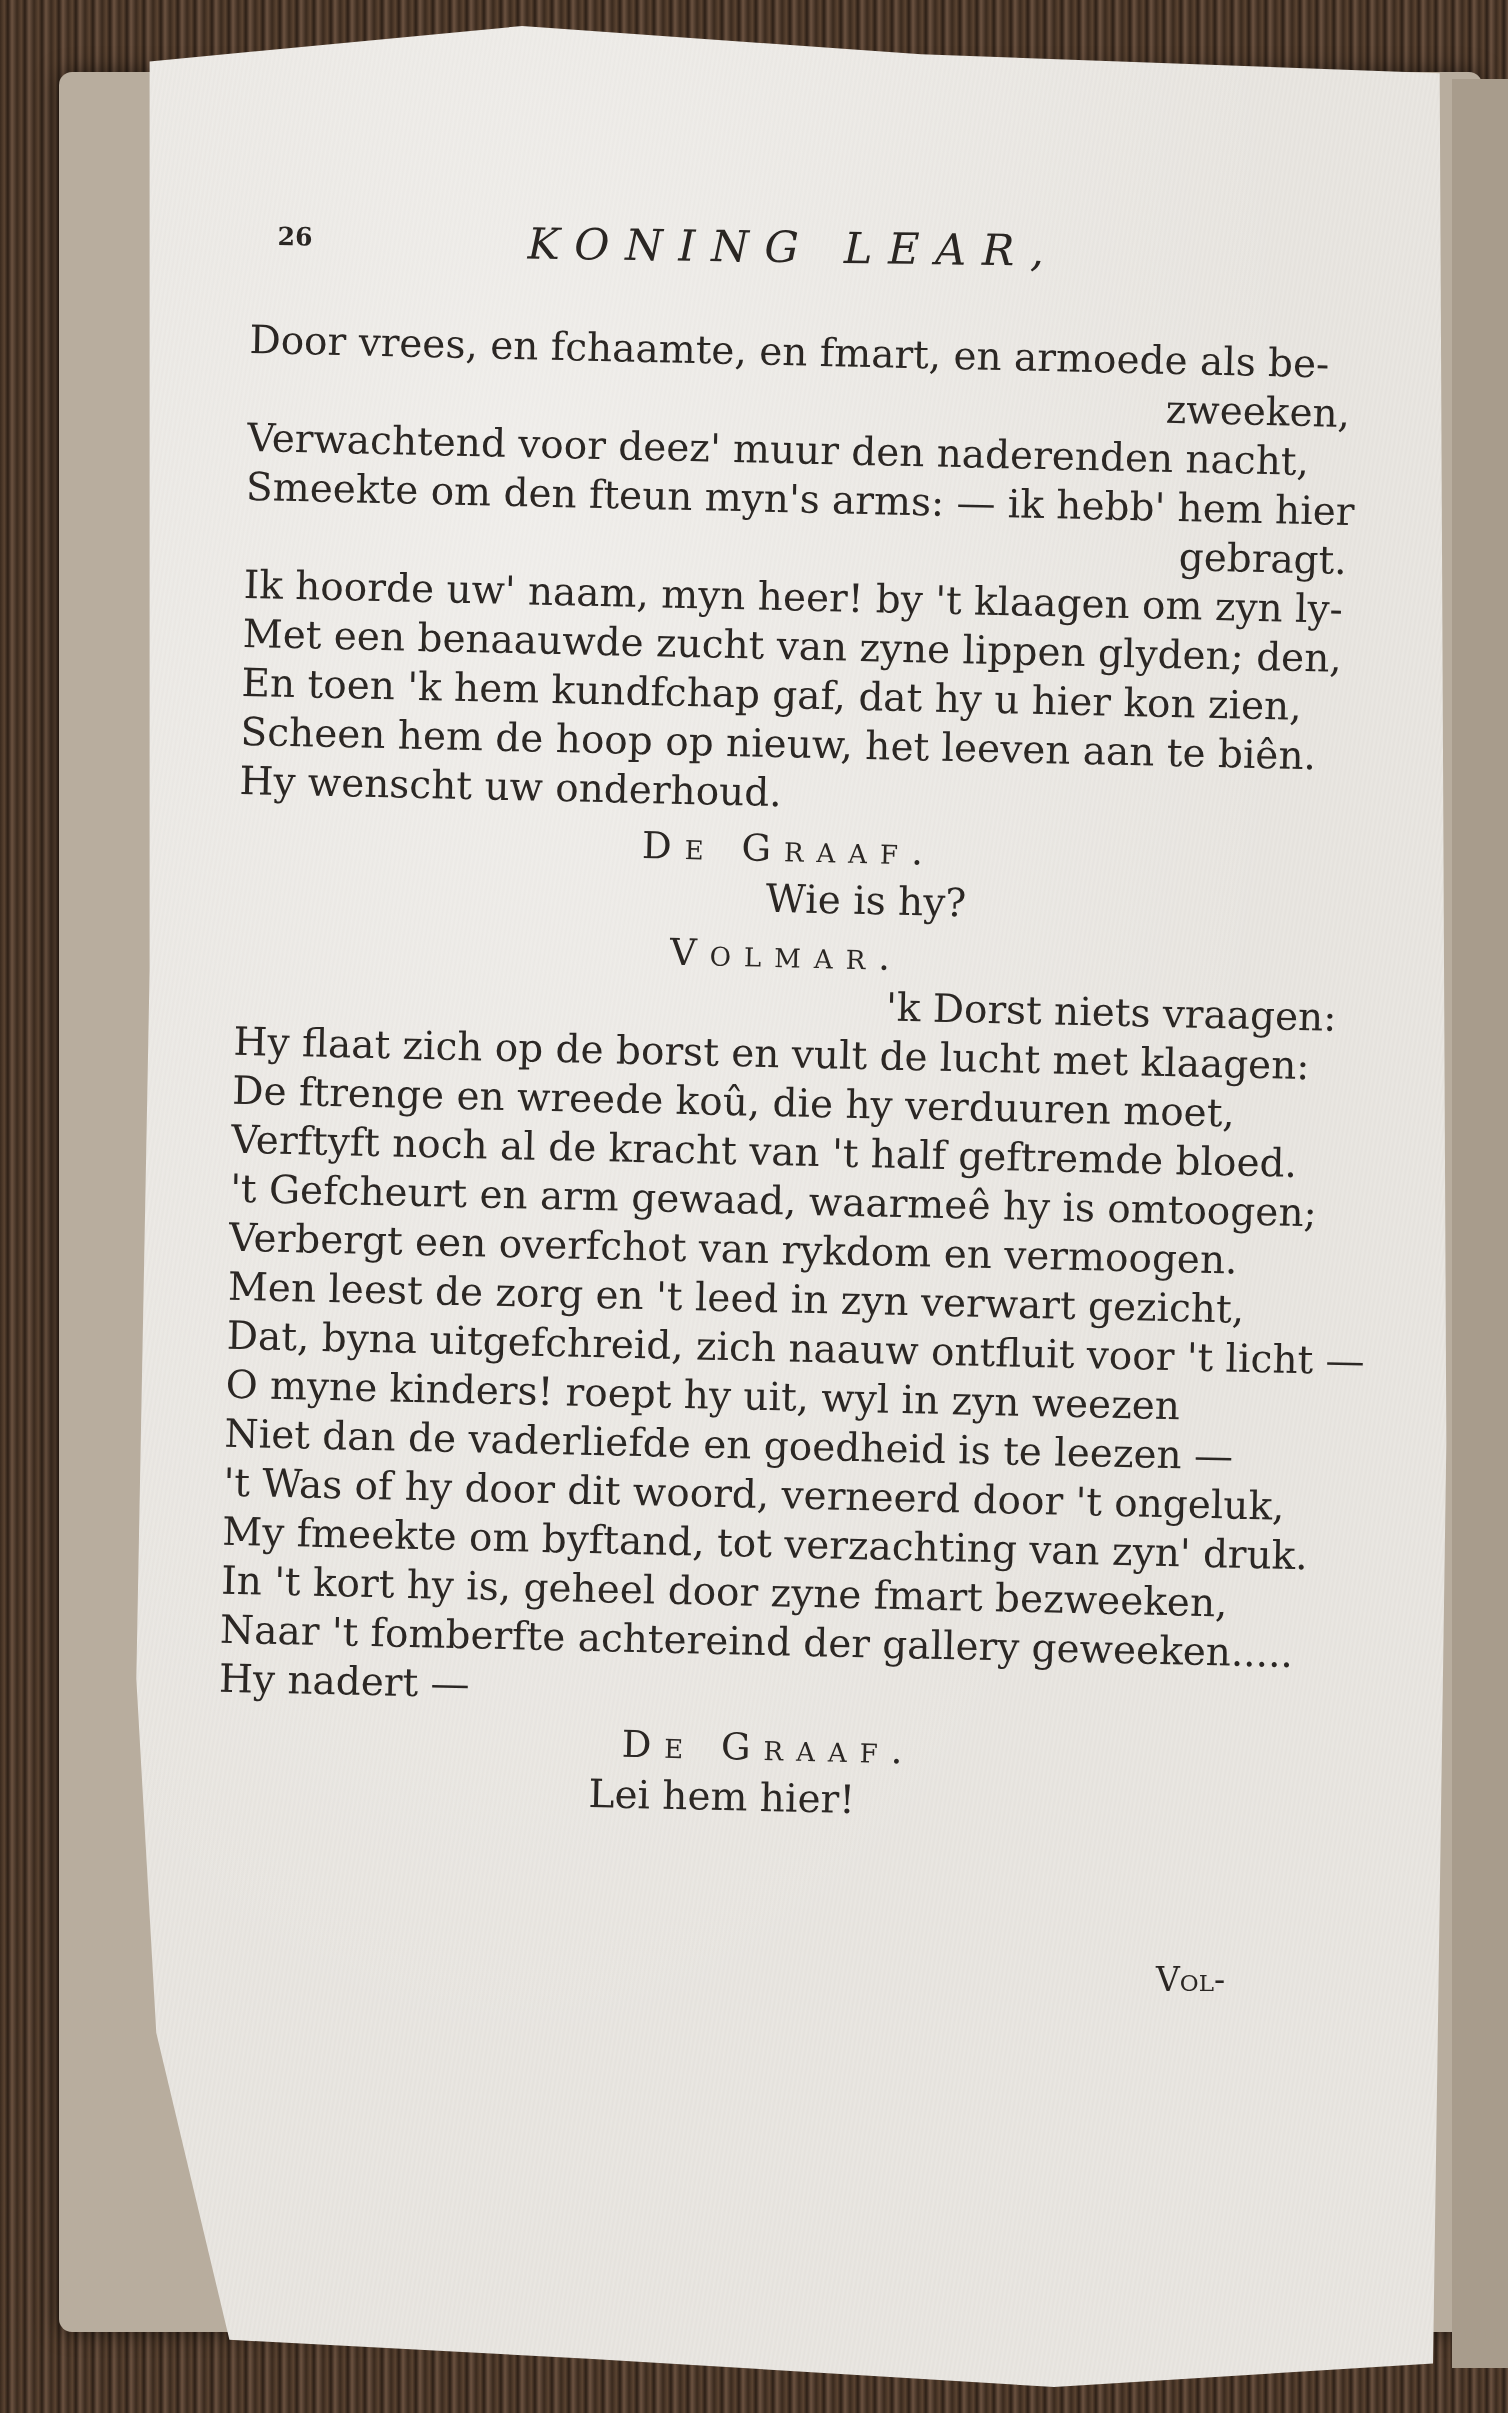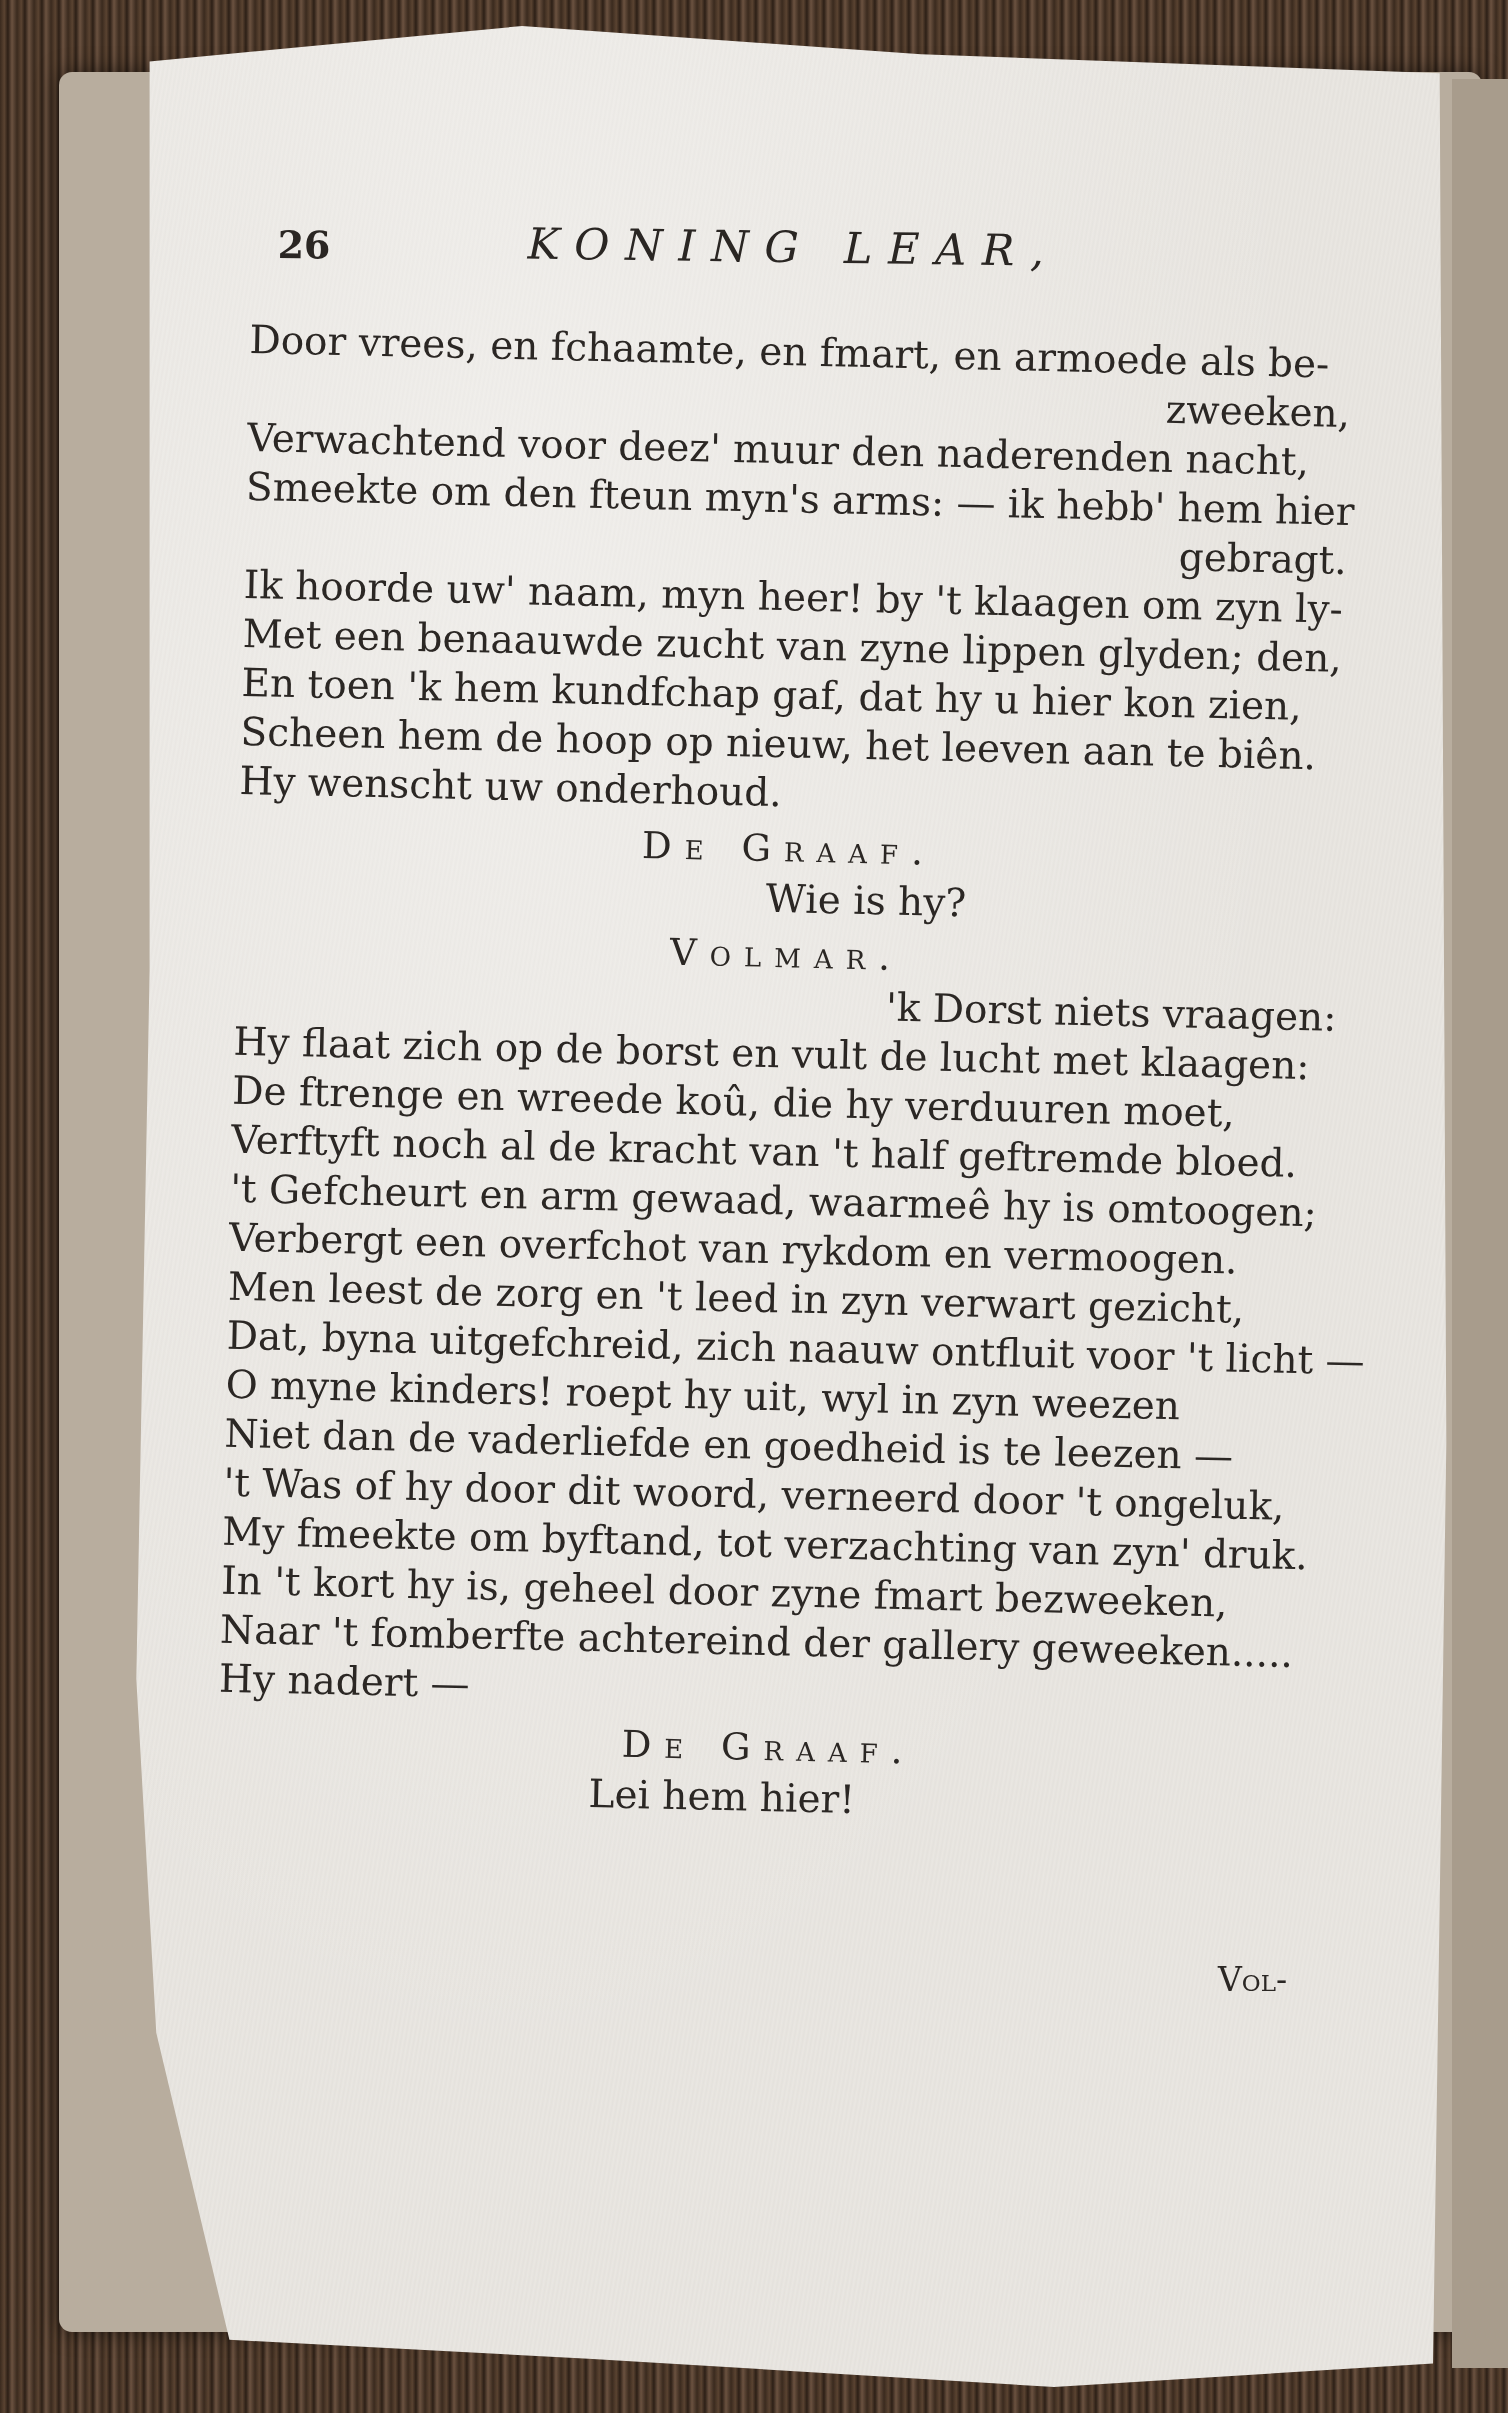--- a/index.html
+++ b/index.html
@@ -26,40 +26,40 @@
       #e9e6e1;
     border-radius:7.2px 14.3px 10px 29px;
     box-shadow: 1.4px 2.9px 13px rgba(0,0,0,.45);
     clip-path: polygon(2% 1.5%, 30% 0%, 60% 1.2%, 99% 2%, 99.5% 60%, 98.5% 99%, 70% 100%, 35% 98.8%, 8% 98%, 2.5% 85%, 1% 70%, 2% 40%);
   }
   .header {
     position:absolute; left:278px; top:215px; width:930px; height:64px;
     transform: rotate(0.8deg); transform-origin:left top;
   }
   .page-number {
-    position:absolute; left:0; top:7.2px; font-size:38px; font-weight:bold; color:#2a2623;
+    position:absolute; left:0; top:7.2px; font-size:25px; font-weight:bold; color:#2a2623;
   }
   .running-title {
     position:absolute; left:250px; top:0; font-size:43px; font-style:italic; letter-spacing:15.7px; color:#2a2623;
   }
   .text-block {
     position:absolute; left:250px; top:315px; width:1102px;
     color:#2b2724; font-size:39px; line-height:49px;
     transform: rotate(1.3deg); transform-origin:left top;
   }
   .line { white-space:nowrap; height:49px; }
   .line.right { text-align:right; }
   .speaker {
     text-align:center; font-variant: small-caps; letter-spacing:13px; font-size:37px;
     height:50px; margin-top:7.2px;
   }
   .line.indent-center { padding-left:529px; }
   .line.indent-center2 { padding-left:372px; }
   .catchword {
-    position:absolute; left:1218px; top:1960px; font-size:33px; font-variant:small-caps; color:#2b2724;
+    position:absolute; left:1156px; top:1960px; font-size:33px; font-variant:small-caps; color:#2b2724;
   }
 </style>
 </head>
 <body>
 
 <div class="back-page"></div>
 <div class="right-strip"></div>
 
 <div class="page">
 </div>

